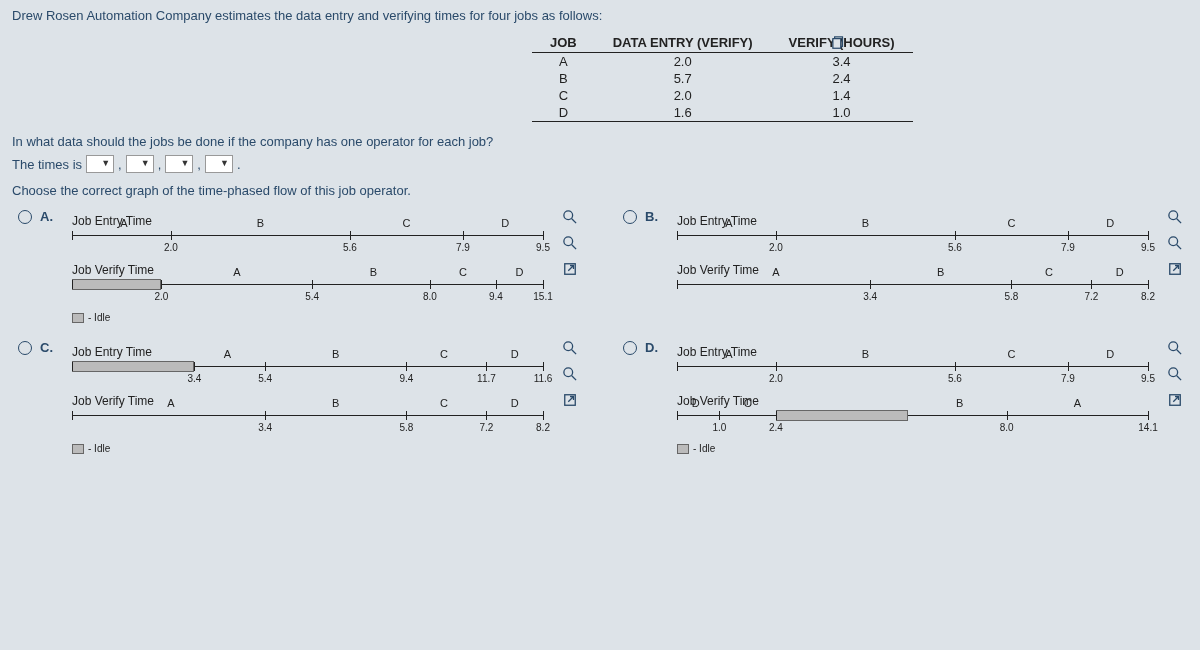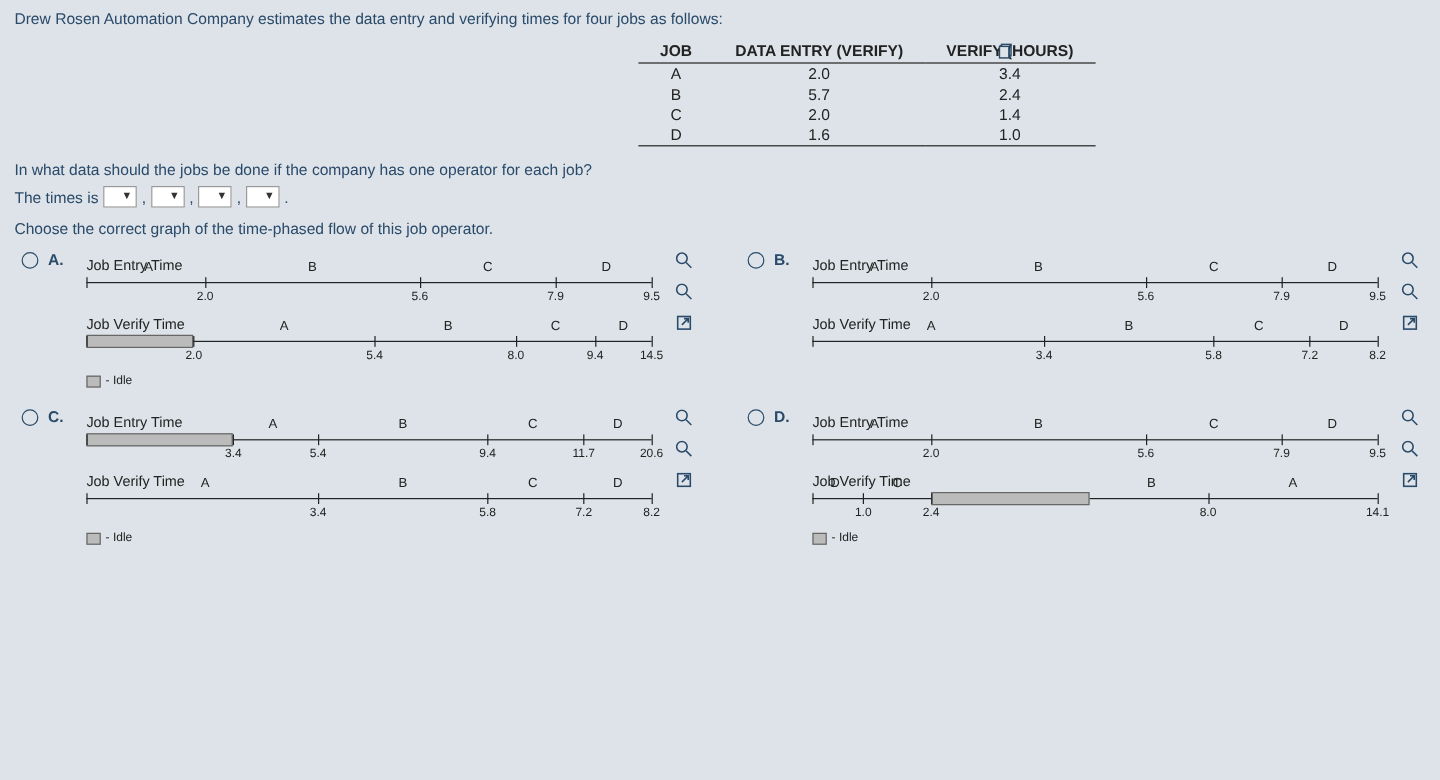--- a/index.html
+++ b/index.html
@@ -253,21 +253,21 @@
         <span class="tick" style="left:0%"></span>
           <span class="tick" style="left:19%"></span>
           <span class="tick" style="left:51%"></span>
           <span class="tick" style="left:76%"></span>
           <span class="tick" style="left:90%"></span>
           <span class="tick" style="left:100%"></span>
         <span class="num" style="left:19%">2.0</span>
         <span class="num" style="left:51%">5.4</span>
         <span class="num" style="left:76%">8.0</span>
         <span class="num" style="left:90%">9.4</span>
-        <span class="num" style="left:100%">14.5</span>
+        <span class="num" style="left:100%">15.1</span>
       </div>
       <div class="legend">
           <span class="legend-sw"></span>
           <span>- Idle</span>
         </div>
     </div>
   </div>
 
   <div class="option">
     <div class="radio"></div>
@@ -365,21 +365,21 @@
         <span class="tick" style="left:0%"></span>
           <span class="tick" style="left:26%"></span>
           <span class="tick" style="left:41%"></span>
           <span class="tick" style="left:71%"></span>
           <span class="tick" style="left:88%"></span>
           <span class="tick" style="left:100%"></span>
         <span class="num" style="left:26%">3.4</span>
         <span class="num" style="left:41%">5.4</span>
         <span class="num" style="left:71%">9.4</span>
         <span class="num" style="left:88%">11.7</span>
-        <span class="num" style="left:100%">20.6</span>
+        <span class="num" style="left:100%">11.6</span>
       </div>
       <div class="gantt-title"></div>
       <div class="gantt-title">Job Verify Time</div>
       <div class="timeline">
         <div class="axis"></div>
         <span class="lab" style="left:21%">A</span>
         <span class="lab" style="left:56%">B</span>
         <span class="lab" style="left:79%">C</span>
         <span class="lab" style="left:94%">D</span>
         <span class="tick" style="left:0%"></span>

